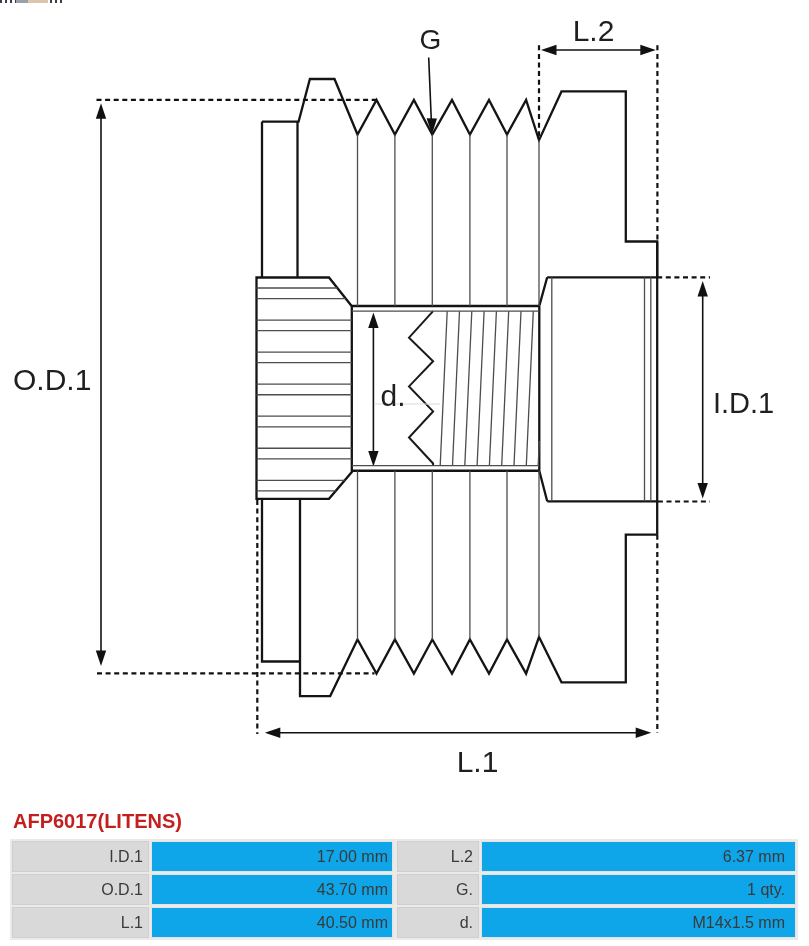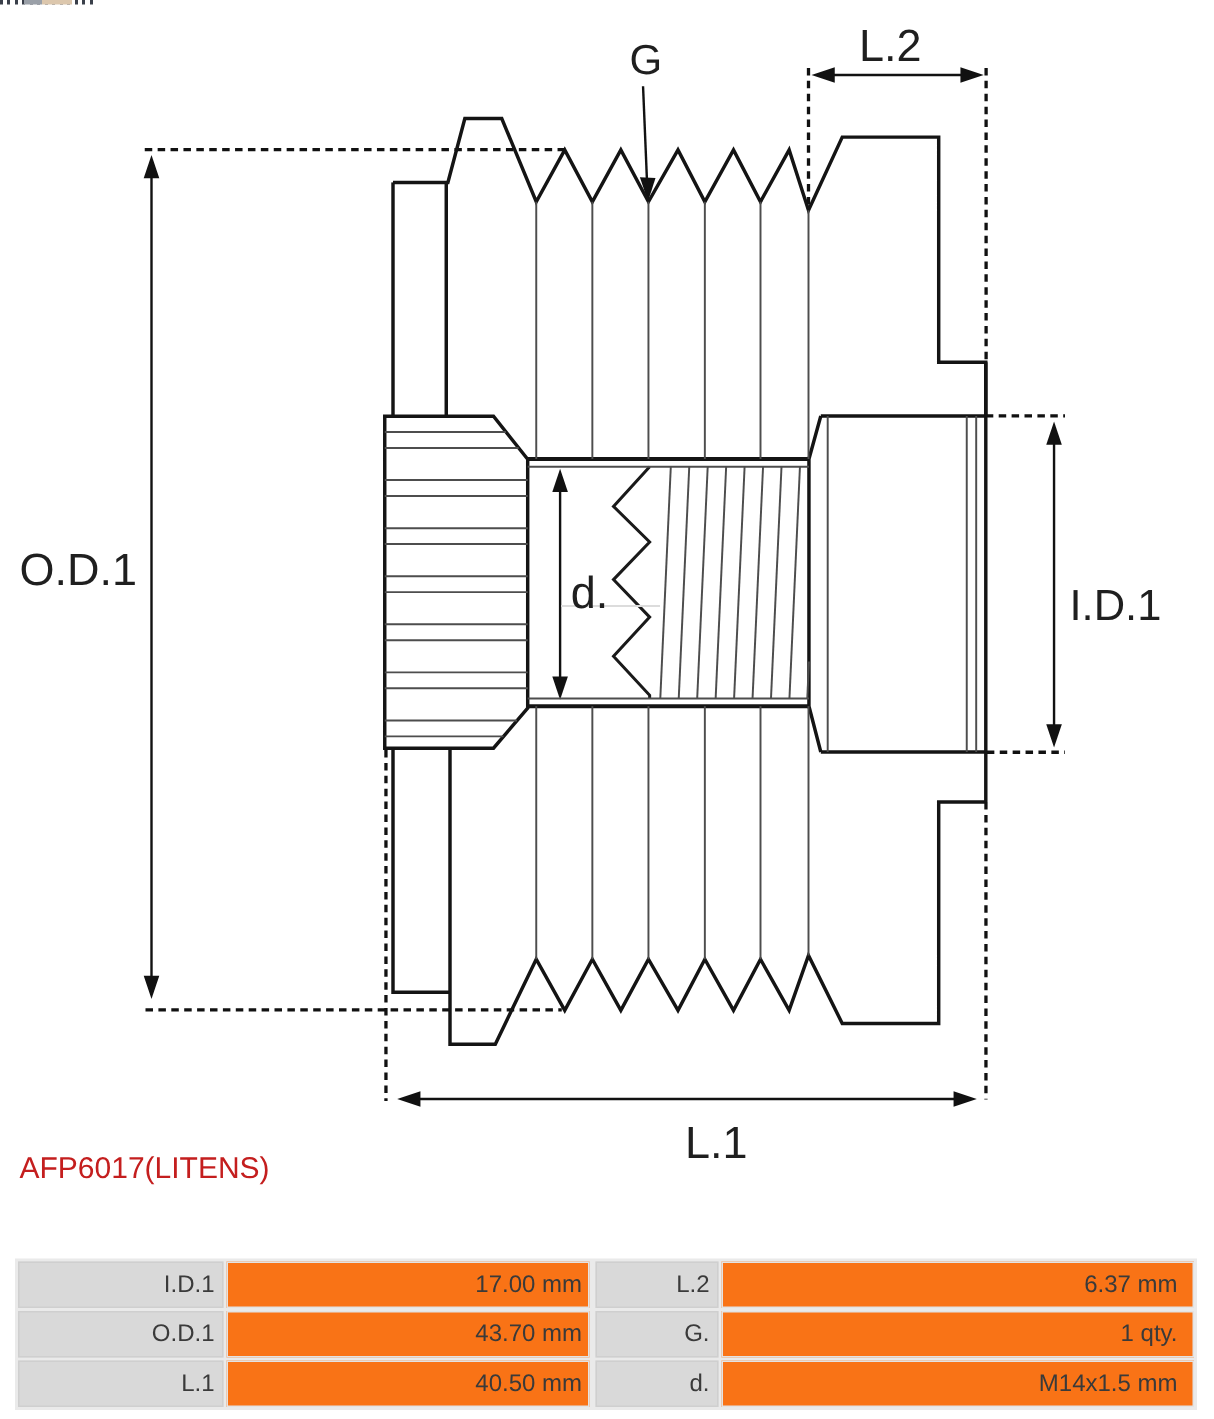--- a/index.html
+++ b/index.html
@@ -1,24 +1,24 @@
 <!DOCTYPE html>
 <html><head>
 <meta charset="utf-8">
 <style>
 html,body{margin:0;padding:0;background:#fff;}
 body{width:809px;height:946px;position:relative;font-family:"Liberation Sans",sans-serif;overflow:hidden;}
 #art{position:absolute;left:0;top:0;width:62px;height:2.5px;
 background:repeating-linear-gradient(90deg,#3a3f4a 0 2px,rgba(255,255,255,0) 2px 5px);}
 #art b{position:absolute;left:16px;top:0;width:12px;height:2.5px;background:#9aa0a8;}
 #art i{position:absolute;left:28px;top:0;width:20px;height:2.5px;background:#dcc7ad;}
-#title{position:absolute;left:13px;top:768px;font-size:20px;color:#c41e1e;}
+#title{position:absolute;left:13px;top:810px;font-size:20px;color:#c41e1e;font-weight:bold;}
 table{position:absolute;left:10px;top:839px;border-collapse:separate;border-spacing:2px;
 background:#eaeaea;table-layout:fixed;font-size:16px;color:#3a3a3a;}
-td{border:1px solid #e3e3e3;background:#f97316;text-align:right;padding:0 4px 0 0;height:29px;vertical-align:middle;}
+td{border:1px solid #e3e3e3;background:#0ea5e9;text-align:right;padding:0 4px 0 0;height:29px;vertical-align:middle;}
 td.l{padding:0 5px 0 0;}
 td.r{padding:0 10px 0 0;}
 td.l{background:#d9d9d9;border-color:#cfcfcf;}
 td.s{border:none;background:#fff;padding:0;}
 </style>
 </head>
 <body>
 <div id="art">
     <b></b>
     <i></i>

